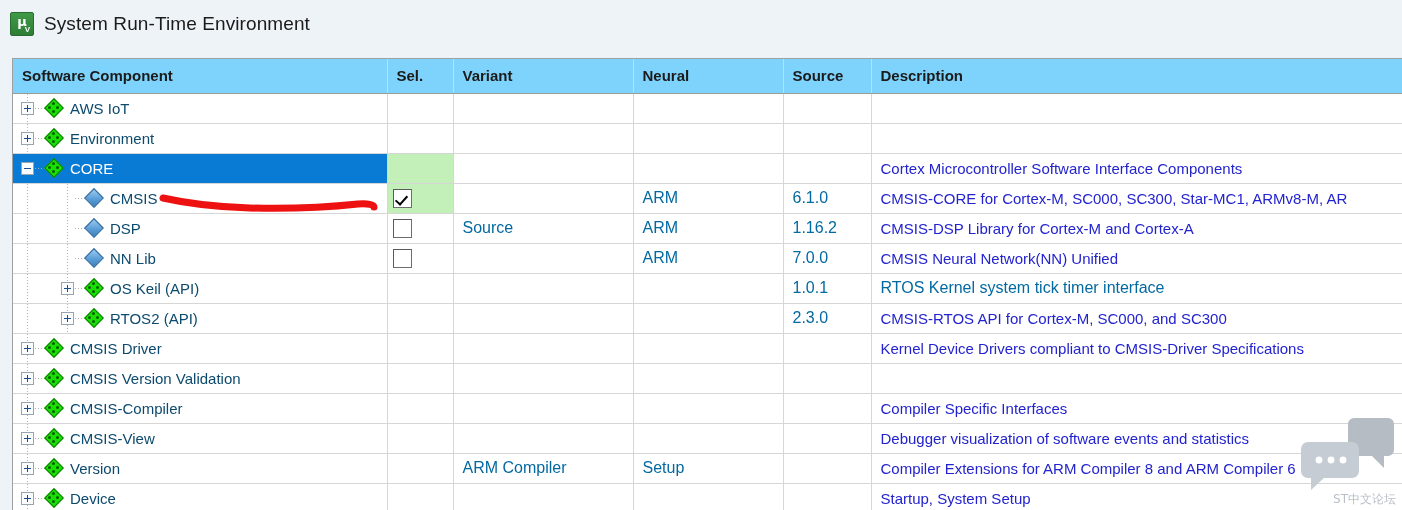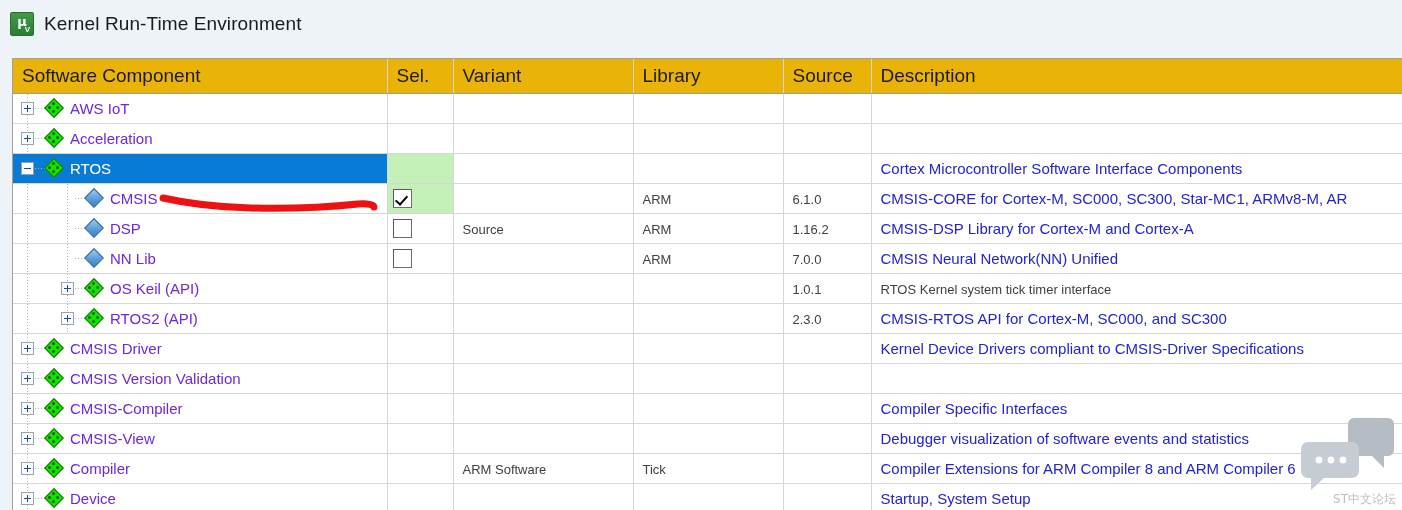--- a/index.html
+++ b/index.html
@@ -55,25 +55,25 @@
   }
   table.grid col.c-name{width:374px;}
   table.grid col.c-sel {width:66px;}
   table.grid col.c-var {width:180px;}
   table.grid col.c-ven {width:150px;}
   table.grid col.c-ver {width:88px;}
   table.grid col.c-desc{width:842px;}
 
   thead th{
     height:34px;
-    font-weight:normal;
-    font-size:19px;
+    font-weight:bold;
+    font-size:15px;
     text-align:left;
     padding:0 0 0 9px;
-    background:#eab308;
+    background:#7dd3fc;
     border-right:1px solid #d6d6d6;
     border-bottom:1px solid #9c9c9c;
     color:#1b1b1b;
     vertical-align:middle;
     white-space:nowrap;
     box-sizing:border-box;
   }
   tbody td{
     height:30px;
     padding:0 0 0 9px;
@@ -126,21 +126,21 @@
   }
   .ico.green .d1{left:6px;top:2px;}
   .ico.green .d2{left:2px;top:6px;}
   .ico.green .d3{left:10px;top:6px;}
   .ico.green .d4{left:6px;top:10px;}
   .ico.blue .dia{
     background:linear-gradient(135deg,#9ecbf0 0%,#5b9fd8 55%,#3f7fb8 100%);
     border:1px solid #3a6f9e;
   }
 
-  .node-label{font-size:15px;color:#6d28d9;padding-right:6px;}
+  .node-label{font-size:15px;color:#0c4a6e;padding-right:6px;}
   .treerow.selected .sel-bg{
     position:absolute;left:0;right:0;top:0;bottom:0;background:#0a7bd4;
   }
   .treerow.selected .node-label{color:#ffffff;position:relative;}
   .treerow .ico,.treerow .expander,.treerow .dots,.treerow .expander-spacer{position:relative;z-index:2;}
 
   
   td.sel-cell{padding:0;}
   .selbox{width:100%;height:100%;display:flex;align-items:center;padding-left:5px;box-sizing:border-box;}
   .selbox.green{background:#c2f0b8;}
@@ -150,21 +150,21 @@
     box-sizing:border-box;position:relative;flex:none;
   }
   .cbox.checked::after{
     content:"";position:absolute;left:4px;top:3px;width:5px;height:10px;
     border:solid #000000;border-width:0 2px 2px 0;transform:rotate(42deg);
   }
 
   .desc-link{
     color:#2323cf;font-size:15px;
   }
-  .plain-text{color:#404040;font-size:13px;}
+  .plain-text{color:#0369a1;font-size:16px;}
 
   
   .annot{
     position:absolute;left:0;top:0;width:1402px;height:510px;
     pointer-events:none;
   }
 
   
   .watermark{
     position:absolute;right:6px;bottom:2px;width:100px;height:98px;
@@ -177,39 +177,39 @@
   }
 </style>
 </head>
 <body>
 
 <div class="titlebar">
   <div class="app-icon">
     <div class="g1">µ</div>
     <div class="g2">V</div>
   </div>
-  <div class="title-text">Kernel Run-Time Environment</div>
+  <div class="title-text">System Run-Time Environment</div>
 </div>
 
 <div class="panel">
   <table class="grid">
     <colgroup>
       <col class="c-name">
         <col class="c-sel">
         <col class="c-var">
       <col class="c-ven">
         <col class="c-ver">
         <col class="c-desc">
     </colgroup>
     <thead>
       <tr>
         <th>Software Component</th>
         <th>Sel.</th>
         <th>Variant</th>
-        <th>Library</th>
+        <th>Neural</th>
         <th>Source</th>
         <th>Description</th>
       </tr>
     </thead>
     <tbody id="grid-body">
         <tr>
           <td class="name-cell">
             <div class="treerow">
               <div class="vline" style="left: 14px;"></div>
               <div style="width: 8px; flex: 0 0 auto;"></div>
@@ -240,21 +240,21 @@
               <div style="width: 8px; flex: 0 0 auto;"></div>
               <div class="expander plus"></div>
               <div class="dots"></div>
               <div class="ico green">
                 <div class="dia"></div>
                 <div class="dot d1"></div>
                 <div class="dot d2"></div>
                 <div class="dot d3"></div>
                 <div class="dot d4"></div>
               </div>
-              <span class="node-label">Acceleration</span>
+              <span class="node-label">Environment</span>
             </div>
           </td>
           <td class="sel-cell">
             <div class="selbox"></div>
           </td>
           <td><span class="plain-text"></span></td>
           <td><span class="plain-text"></span></td>
           <td><span class="plain-text"></span></td>
           <td><span class="plain-text"></span></td>
         </tr>
@@ -266,21 +266,21 @@
               <div style="width: 8px; flex: 0 0 auto;"></div>
               <div class="expander"></div>
               <div class="dots"></div>
               <div class="ico green">
                 <div class="dia"></div>
                 <div class="dot d1"></div>
                 <div class="dot d2"></div>
                 <div class="dot d3"></div>
                 <div class="dot d4"></div>
               </div>
-              <span class="node-label">RTOS</span>
+              <span class="node-label">CORE</span>
             </div>
           </td>
           <td class="sel-cell">
             <div class="selbox green"></div>
           </td>
           <td><span class="plain-text"></span></td>
           <td><span class="plain-text"></span></td>
           <td><span class="plain-text"></span></td>
           <td><span class="desc-link">Cortex Microcontroller Software Interface Components</span></td>
         </tr>
@@ -515,28 +515,28 @@
               <div style="width: 8px; flex: 0 0 auto;"></div>
               <div class="expander plus"></div>
               <div class="dots"></div>
               <div class="ico green">
                 <div class="dia"></div>
                 <div class="dot d1"></div>
                 <div class="dot d2"></div>
                 <div class="dot d3"></div>
                 <div class="dot d4"></div>
               </div>
-              <span class="node-label">Compiler</span>
-            </div>
-          </td>
-          <td class="sel-cell">
-            <div class="selbox"></div>
-          </td>
-          <td><span class="plain-text">ARM Software</span></td>
-          <td><span class="plain-text">Tick</span></td>
+              <span class="node-label">Version</span>
+            </div>
+          </td>
+          <td class="sel-cell">
+            <div class="selbox"></div>
+          </td>
+          <td><span class="plain-text">ARM Compiler</span></td>
+          <td><span class="plain-text">Setup</span></td>
           <td><span class="plain-text"></span></td>
           <td><span class="desc-link">Compiler Extensions for ARM Compiler 8 and ARM Compiler 6</span></td>
         </tr>
         <tr>
           <td class="name-cell">
             <div class="treerow">
               <div class="vline" style="left: 14px;"></div>
               <div style="width: 8px; flex: 0 0 auto;"></div>
               <div class="expander plus"></div>
               <div class="dots"></div>

